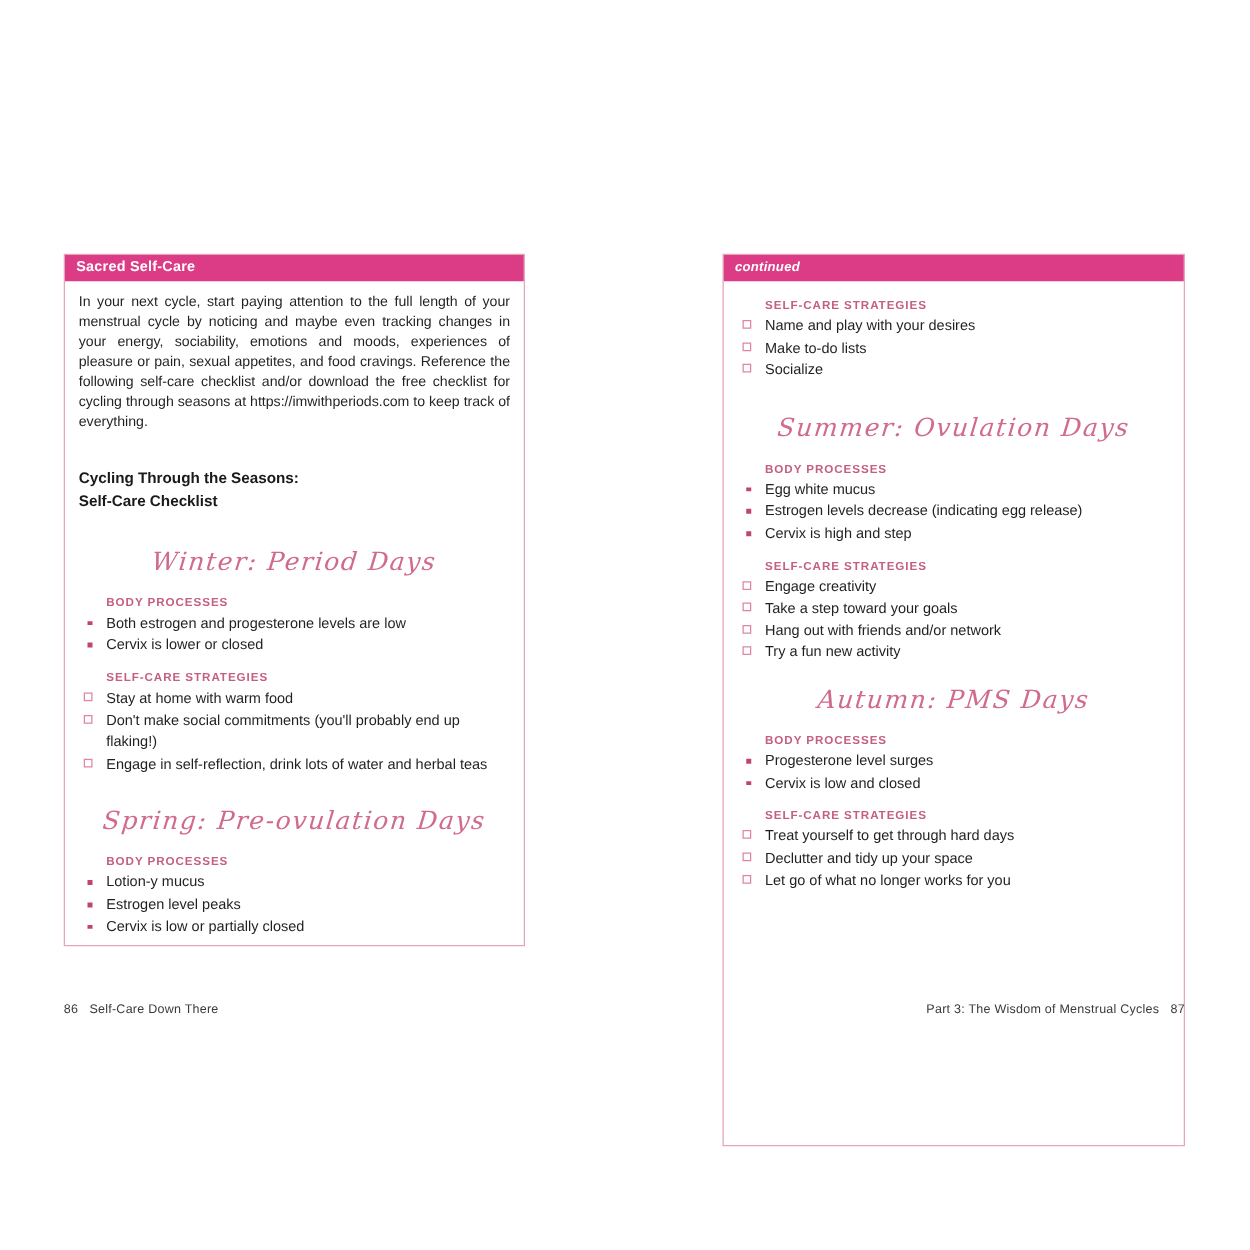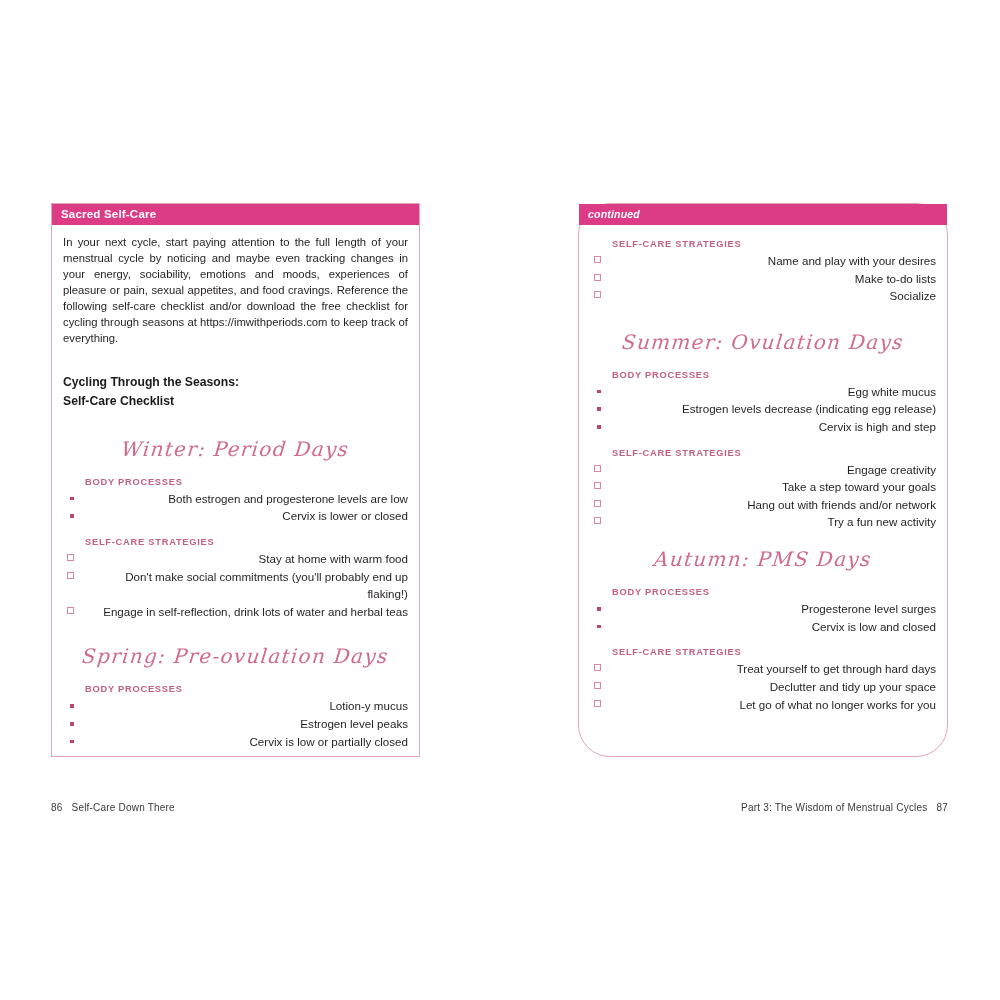--- a/index.html
+++ b/index.html
@@ -38,22 +38,21 @@
   .callout.left-box {
     left: 51px;
     top: 203px;
     width: 369px;
     height: 554px;
   }
   .callout.right-box {
     left: 78px;
     top: 203px;
     width: 370px;
-    height: 554px;
-    border-radius: 32px;
+    height: 714px;
   }
 
   .callout-header {
     background: #dc3c85;
     color: #ffffff;
     height: 21px;
     display: flex;
     align-items: center;
     padding: 0 9px;
     box-sizing: border-box;
@@ -113,21 +112,20 @@
     letter-spacing: 0.75px;
     color: #c4607f;
     margin-left: 22px;
   }
 
   
   ul.items {
     list-style: none;
     margin: 3px 0 0 0;
     padding: 0;
-    text-align: right;
   }
   ul.items li {
     position: relative;
     font-size: 11.6px;
     line-height: 1.52;
     color: #231f20;
     padding-left: 22px;
   }
 
   

